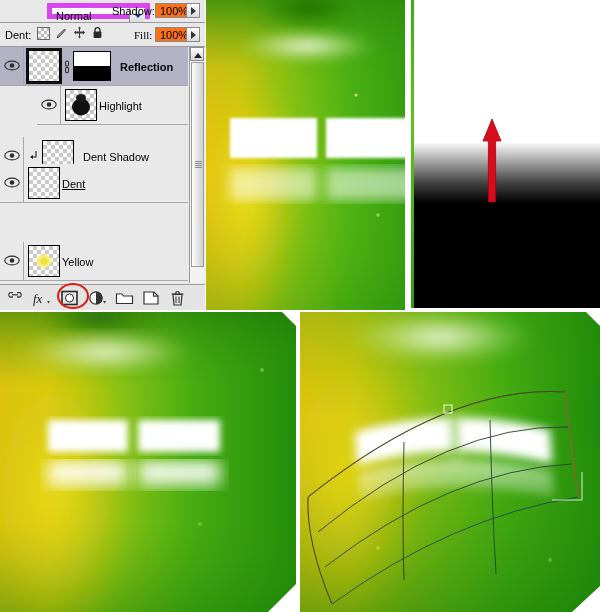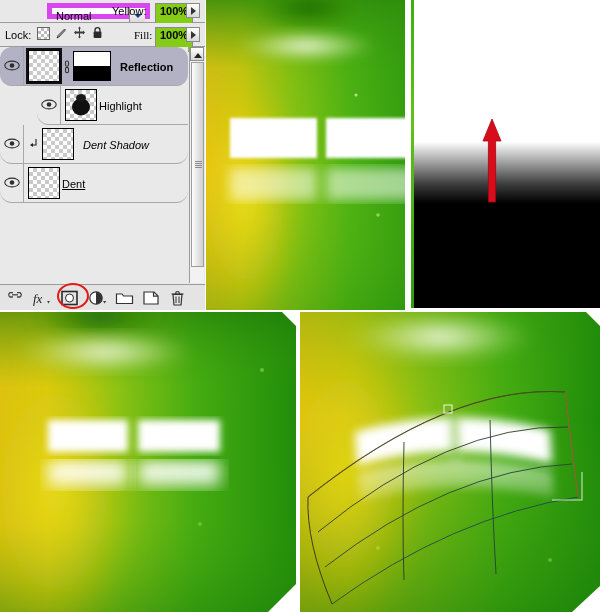--- a/index.html
+++ b/index.html
@@ -22,39 +22,39 @@
   .combo{position:absolute;left:3px;top:3px;width:103px;height:16px;
      background:#fff;border:5px solid #d946ef;box-sizing:border-box;margin-left:44px;}
   .combo .val{position:absolute;left:4px;top:2px;font-size:11px;line-height:12px;color:#000;}
   .combo .arrowbox{position:absolute;right:0;top:0;width:16px;height:14px;
      background:linear-gradient(#ffffff,#dcdcdc);border-left:1px solid #8a8a8a;box-sizing:border-box;}
   .combo .arrowbox:after{content:"";position:absolute;left:4px;top:6px;
      border-left:4px solid transparent;border-right:4px solid transparent;border-top:4px solid #1b3f8b;}
 
   .lbl{position:absolute;font-size:11px;line-height:12px;color:#000;}
 
-  .numbox{position:absolute;width:38px;height:25px;background:#84cc16;
-     border:1px solid #8a8a8a;box-sizing:border-box;font-weight:bold;}
+  .numbox{position:absolute;width:38px;height:15px;background:#f97316;
+     border:1px solid #8a8a8a;box-sizing:border-box;}
   .numbox span{position:absolute;left:0;top:1px;width:36px;text-align:center;font-size:11px;}
   .spin{position:absolute;width:14px;height:15px;
      background:linear-gradient(#ffffff,#d8d8d8);border:1px solid #8a8a8a;box-sizing:border-box;}
   .spin:after{content:"";position:absolute;left:4px;top:3px;
      border-top:4px solid transparent;border-bottom:4px solid transparent;border-left:5px solid #333;}
 
   .lockicon{position:absolute;width:13px;height:13px;}
   .lk-trans{border:1px solid #666;box-sizing:border-box;
      background-image:linear-gradient(45deg,#bbb 25%,transparent 25%,transparent 75%,#bbb 75%),
                       linear-gradient(45deg,#bbb 25%,transparent 25%,transparent 75%,#bbb 75%);
      background-size:6px 6px;background-position:0 0,3px 3px;background-color:#fff;}
 
   
   .layerlist{position:absolute;left:0;top:47px;width:188px;height:236px;
      background:#e9e9e9;overflow:hidden;}
   .layer-row{position:absolute;left:0;width:188px;height:39px;
-     background:#e9e9e9;border-bottom:1px solid #a8a8a8;box-sizing:border-box;border-radius:12px;}
+     background:#e9e9e9;border-bottom:1px solid #a8a8a8;box-sizing:border-box;}
   .layer-row.selected{background:#b2b2c4;}
   .eyecell{position:absolute;left:0;top:0;width:24px;height:38px;
      border-right:1px solid #a8a8a8;box-sizing:border-box;}
   .eye{position:absolute;left:4px;top:13px;width:16px;height:11px;}
   .thumb{position:absolute;width:32px;height:32px;top:3px;
      border:1px solid #000;box-sizing:border-box;
      background-image:linear-gradient(45deg,#c9c9c9 25%,transparent 25%,transparent 75%,#c9c9c9 75%),
                       linear-gradient(45deg,#c9c9c9 25%,transparent 25%,transparent 75%,#c9c9c9 75%);
      background-size:8px 8px;background-position:0 0,4px 4px;background-color:#fff;}
   .thumb.sel-outline{box-shadow:0 0 0 2px #111;}
@@ -112,29 +112,29 @@
 
   <div class="toprow">
 
     <div class="layers-panel">
 
       <div class="blendrow">
         <div class="combo">
           <span class="val">Normal</span>
           <span class="arrowbox"></span>
         </div>
-        <span class="lbl" style="left:112px;top:5px;">Yellow:</span>
+        <span class="lbl" style="left:112px;top:5px;">Shadow:</span>
         <div class="numbox" style="left:155px;top:3px;">
           <span>100%</span>
         </div>
         <div class="spin" style="left:186px;top:3px;"></div>
       </div>
 
       <div class="lockrow">
-        <span class="lbl" style="left:5px;top:6px;">Lock:</span>
+        <span class="lbl" style="left:5px;top:6px;">Dent:</span>
         <span class="lockicon lk-trans" style="left:37px;top:4px;"></span>
         <span class="lockicon" style="left:55px;top:4px;">
           <svg width="13" height="13" viewBox="0 0 13 13">
               <path d="M2 11 L4 10 L10.5 3 L9.5 2 L3 8.5 Z" fill="#9c9c9c" stroke="#333" stroke-width="0.8"></path>
               <path d="M2 11 L3.2 9.8" stroke="#333" stroke-width="0.8"></path>
             </svg>
         </span>
         <span class="lockicon" style="left:73px;top:3px;">
           <svg width="13" height="13" viewBox="0 0 13 13">
               <path d="M6.5 0.5 L8 2.5 H7 V5.5 H10 V4.5 L12 6.5 L10 8.5 V7.5 H7 V10.5 H8 L6.5 12.5 L5 10.5 H6 V7.5 H3 V8.5 L1 6.5 L3 4.5 V5.5 H6 V2.5 H5 Z" fill="#3a3a3a"></path>
@@ -186,21 +186,21 @@
           </div>
           <span class="thumb" style="left:28px;">
             <svg width="30" height="30" viewBox="0 0 30 30">
                 <ellipse cx="15" cy="17" rx="9" ry="8.5" fill="#101010"></ellipse>
                 <ellipse cx="15" cy="8" rx="5" ry="4" fill="#181818"></ellipse>
               </svg>
           </span>
           <span class="lname" style="left:62px;top:14px;">Highlight</span>
         </div>
 
-        <div class="layer-row" style="top:78px;font-style:italic;">
+        <div class="layer-row" style="top:90px;">
           <div class="eyecell">
             <span class="eye">
               <svg width="16" height="11" viewBox="0 0 16 11">
                   <ellipse cx="8" cy="5.5" rx="7.2" ry="4.4" fill="none" stroke="#2e2e2e" stroke-width="1.1"></ellipse>
                   <circle cx="8" cy="5.5" r="2.3" fill="#2e2e2e"></circle>
                 </svg>
             </span>
           </div>
           <span class="clip-arrow" style="left:29px;top:13px;">
             <svg width="10" height="12" viewBox="0 0 10 12">
@@ -219,20 +219,37 @@
                   <ellipse cx="8" cy="5.5" rx="7.2" ry="4.4" fill="none" stroke="#2e2e2e" stroke-width="1.1"></ellipse>
                   <circle cx="8" cy="5.5" r="2.3" fill="#2e2e2e"></circle>
                 </svg>
             </span>
           </div>
           <span class="thumb" style="left:28px;"></span>
           <span class="lname uline" style="left:62px;top:14px;">Dent</span>
         </div>
 
 
+        <div class="layer-row" style="top:195px;">
+          <div class="eyecell">
+            <span class="eye">
+              <svg width="16" height="11" viewBox="0 0 16 11">
+                  <ellipse cx="8" cy="5.5" rx="7.2" ry="4.4" fill="none" stroke="#2e2e2e" stroke-width="1.1"></ellipse>
+                  <circle cx="8" cy="5.5" r="2.3" fill="#2e2e2e"></circle>
+                </svg>
+            </span>
+          </div>
+          <span class="thumb" style="left:28px;">
+            <svg width="30" height="30" viewBox="0 0 30 30">
+                <ellipse cx="15" cy="15" rx="7.5" ry="7" fill="#f7ee7a" opacity="0.9"></ellipse>
+                <ellipse cx="15" cy="15" rx="3.5" ry="3.5" fill="#f4e02e"></ellipse>
+              </svg>
+          </span>
+          <span class="lname" style="left:62px;top:14px;">Yellow</span>
+        </div>
 
       </div>
 
       <div class="vscroll">
         <div class="vs-up"></div>
         <div class="vs-thumb">
           <div class="vs-grip"></div>
         </div>
       </div>
 

